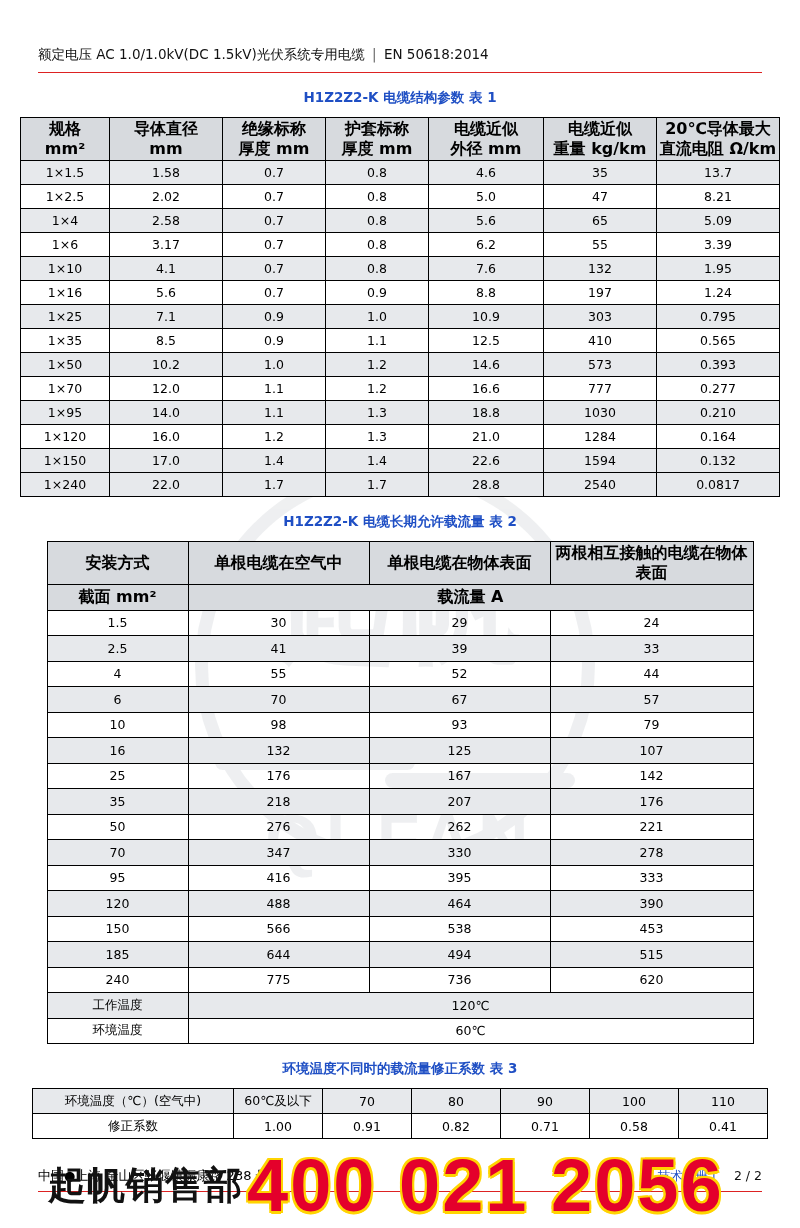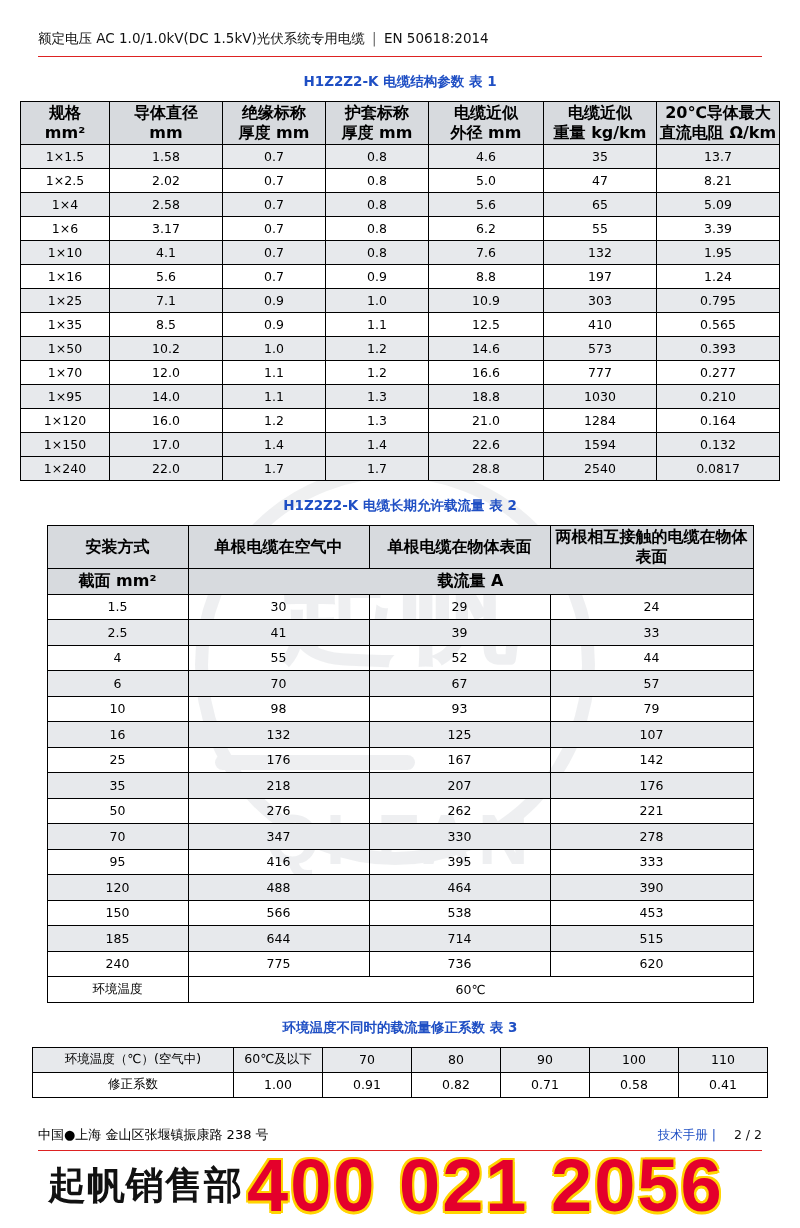--- a/index.html
+++ b/index.html
@@ -64,21 +64,21 @@
     position:absolute;
     height:15px;
     background:#c9cdd2;
     border-radius:8px;
   }
 
   
   .header{
     position:relative;
     z-index:2;
-    margin:0 38px;
+    margin:16px 38px;
     padding-top:30px;
     font-size:13.5px;
     font-family:"DejaVu Sans", sans-serif;
     color:#111;
   }
   .header .rule{
     margin-top:8px;
     border-bottom:1.6px solid #d22;
   }
   .header-sep{color:#666;padding:0 3px;}
@@ -467,28 +467,32 @@
         </tr>
         <tr class="even">
           <td class="d0">150</td>
           <td class="d1">566</td>
           <td class="d2">538</td>
           <td class="d3">453</td>
         </tr>
         <tr class="odd">
           <td class="d0">185</td>
           <td class="d1">644</td>
-          <td class="d2">714</td>
+          <td class="d2">494</td>
           <td class="d3">515</td>
         </tr>
         <tr class="even">
           <td class="d0">240</td>
           <td class="d1">775</td>
           <td class="d2">736</td>
           <td class="d3">620</td>
+        </tr>
+        <tr class="odd">
+          <td class="d0">工作温度</td>
+          <td colspan="3">120℃</td>
         </tr>
         <tr class="even">
           <td class="d0">环境温度</td>
           <td colspan="3">60℃</td>
         </tr>
       </tbody>
   </table>
 
   <div class="sec-title">环境温度不同时的载流量修正系数  表 3</div>
   <table class="tbl t3">

